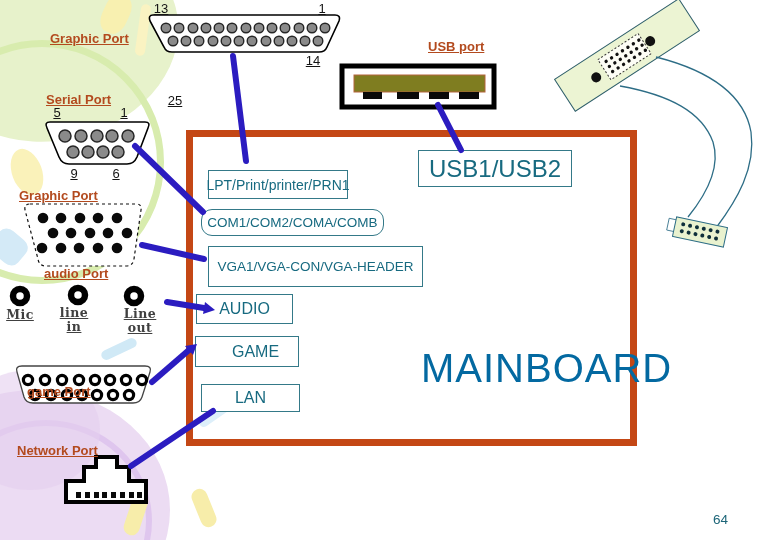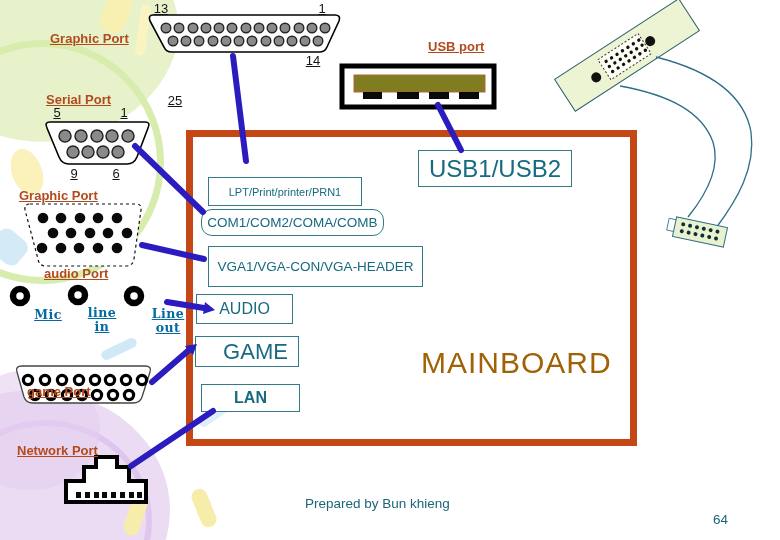--- a/index.html
+++ b/index.html
@@ -6,25 +6,25 @@
   .stage{position:relative;width:780px;height:540px;background:#ffffff;overflow:hidden;
          font-family:"Liberation Sans",sans-serif;}
   .deco{position:absolute;z-index:0;}
   .mb-rect{position:absolute;left:186px;top:130px;width:451px;height:316px;box-sizing:border-box;
            border:7px solid #c44715;z-index:1;background:transparent;}
   svg.artlayer{position:absolute;left:0;top:0;z-index:2;pointer-events:none;}
   svg.linelayer{position:absolute;left:0;top:0;z-index:4;pointer-events:none;}
   .lbl{position:absolute;z-index:3;text-decoration:underline;}
   .port-label{color:#b34a1e;font-weight:bold;font-size:13px;white-space:nowrap;}
   .pin-num{color:#141414;font-size:13px;text-align:center;}
-  .jack-label{color:#0369a1;font-weight:bold;font-size:12.5px;line-height:1.1;
-              font-family:"DejaVu Serif",serif;white-space:pre-line;text-align:center;letter-spacing:.5px;margin-left:28px;}
+  .jack-label{color:#404040;font-weight:bold;font-size:12.5px;line-height:1.1;
+              font-family:"DejaVu Serif",serif;white-space:pre-line;text-align:center;letter-spacing:.5px;}
   .hbox{position:absolute;z-index:3;box-sizing:border-box;border:1.6px solid #347988;background:#fff;
         color:#176a80;display:flex;align-items:center;justify-content:center;white-space:nowrap;}
-  .mb-title{position:absolute;z-index:3;color:#a16207;font-size:30px;letter-spacing:1px;white-space:nowrap;}
+  .mb-title{position:absolute;z-index:3;color:#0369a1;font-size:40px;letter-spacing:1px;white-space:nowrap;}
   .footer-text{position:absolute;z-index:3;color:#1c6578;font-size:13.5px;white-space:nowrap;}
 </style>
 </head>
 <body>
 
 <div class="stage">
 
   <div class="deco" style="left:-70px;top:-60px;width:250px;height:200px;background:#e7f2cb;border-radius:50%;transform:rotate(-15deg);"></div>
   <div class="deco" style="left:-80px;top:40px;width:230px;height:230px;border:7px solid #d8ecae;border-radius:50%;"></div>
   <div class="deco" style="left:103px;top:-6px;width:26px;height:40px;background:#f8f0b0;transform:rotate(25deg);border-radius:40%;"></div>
@@ -208,39 +208,39 @@
             <circle cx="-11" cy="3" r="2"></circle>
             <circle cx="-4" cy="3" r="2"></circle>
             <circle cx="3" cy="3" r="2"></circle>
             <circle cx="10" cy="3" r="2"></circle>
             <circle cx="17" cy="3" r="2"></circle>
         </g>
       </g>
     </g>
   </svg>
 
-  <div class="hbox" style="left:208px;top:177px;width:154px;height:29px;font-size:11px;">
+  <div class="hbox" style="left:208px;top:170px;width:140px;height:29px;font-size:14px;">
     <span>LPT/Print/printer/PRN1</span>
   </div>
   <div class="hbox" style="left:418px;top:150px;width:154px;height:37px;font-size:24px;">
     <span>USB1/USB2</span>
   </div>
   <div class="hbox" style="left:201px;top:209px;width:183px;height:27px;font-size:13.5px;border-radius:11px;">
     <span>COM1/COM2/COMA/COMB</span>
   </div>
   <div class="hbox" style="left:208px;top:246px;width:215px;height:41px;font-size:13.5px;">
     <span>VGA1/VGA-CON/VGA-HEADER</span>
   </div>
   <div class="hbox" style="left:196px;top:294px;width:97px;height:30px;font-size:16px;">
     <span>AUDIO</span>
   </div>
-  <div class="hbox" style="left:195px;top:336px;width:104px;height:31px;font-size:22px;padding-left:17px;">
+  <div class="hbox" style="left:195px;top:336px;width:104px;height:31px;font-size:16px;padding-left:17px;">
     <span>GAME</span>
   </div>
-  <div class="hbox" style="left:201px;top:384px;width:99px;height:28px;font-size:16px;font-weight:bold;">
+  <div class="hbox" style="left:201px;top:384px;width:99px;height:28px;font-size:16px;">
     <span>LAN</span>
   </div>
 
   <div class="mb-title" style="left:421px;top:346px;">MAINBOARD</div>
 
   <div class="lbl port-label" style="left:50px;top:31px;">Graphic Port</div>
   <div class="lbl port-label" style="left:428px;top:39px;">USB port</div>
   <div class="lbl port-label" style="left:46px;top:92px;">Serial Port</div>
   <div class="lbl port-label" style="left:19px;top:188px;">Graphic Port</div>
   <div class="lbl port-label" style="left:44px;top:266px;">audio Port</div>
@@ -255,21 +255,20 @@
   <div class="lbl pin-num" style="left:117px;top:105px;width:14px;">1</div>
   <div class="lbl pin-num" style="left:67px;top:166px;width:14px;">9</div>
   <div class="lbl pin-num" style="left:109px;top:166px;width:14px;">6</div>
 
   <div class="lbl jack-label" style="left:0px;top:308px;width:40px;">Mic</div>
   <div class="lbl jack-label" style="left:54px;top:306px;width:40px;">line
 in</div>
   <div class="lbl jack-label" style="left:116px;top:307px;width:48px;">Line
 out</div>
 
-  <div class="footer-text" style="left:305px;top:496px;">Prepared by Bun khieng</div>
   <div class="footer-text" style="left:713px;top:496px;margin-top:16px;">64</div>
 
   <svg class="linelayer" width="780" height="540" viewBox="0 0 780 540">
     <g stroke="#2b1cc0" stroke-width="6" stroke-linecap="round" fill="none">
       <path d="M233,56 L246,161"></path>
       <path d="M438,105 L461,150"></path>
       <path d="M135,146 L203,212"></path>
       <path d="M142,245 L204,259"></path>
       <path d="M167,302 L204,308"></path>
       <path d="M152,382 L189,350"></path>

